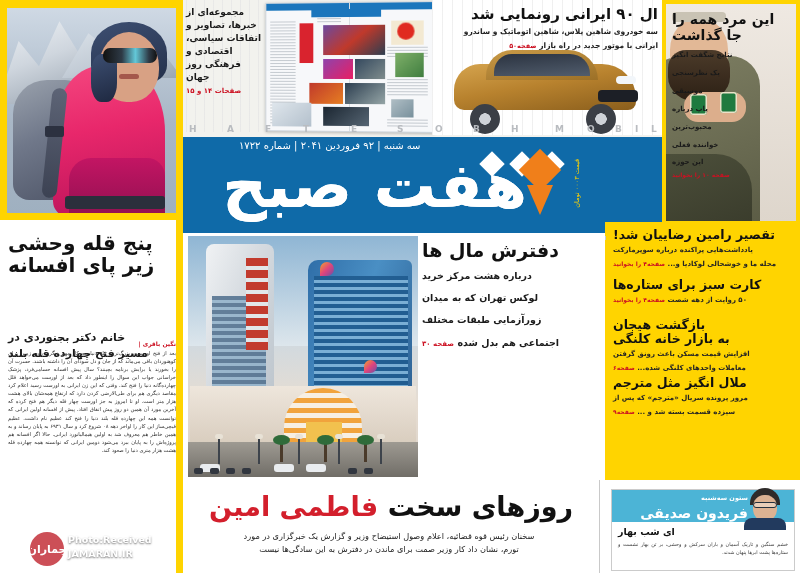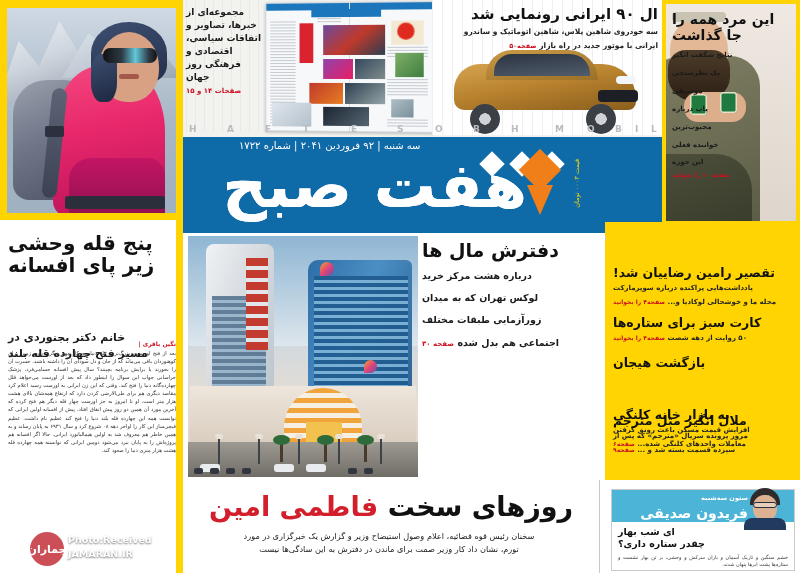--- a/index.html
+++ b/index.html
@@ -199,21 +199,21 @@
   #main-hl .h{font-size:27px;font-weight:bold;line-height:1.12;}
   #main-hl .h .blk{color:#111;}
   #main-hl .h .rd{color:#d31f2c;}
   #main-sub{left:184px;top:530px;width:410px;text-align:justify;text-align-last:center;
      font-size:8.2px;font-weight:normal;color:#1c1c1c;line-height:1.6;}
 
   
   #right-col{left:599px;top:233px;width:201px;height:340px;background:#ffffff;}
   #yellow-box{left:605px;top:222px;width:195px;height:258px;background:#ffd400;}
   .brief{position:absolute;left:8px;width:180px;text-align:left;}
-  .brief .h{font-size:12.5px;font-weight:bold;color:#111;line-height:1.12;margin-top:38px;}
+  .brief .h{font-size:12.5px;font-weight:bold;color:#111;line-height:1.12;}
   .brief .s{font-size:7px;font-weight:bold;color:#242424;line-height:1.5;margin-top:3px;}
   .brief .pg{font-size:6px;color:#cc1122;font-weight:bold;}
   #brief0{top:6px;} #brief1{top:56px;} #brief2{top:96px;} #brief3{top:154px;}
   #lastbrief{left:611px;top:444px;width:182px;height:30px;background:#ffffff;
      border:2px solid #111;box-sizing:border-box;}
   #lastbrief .h{font-size:13px;font-weight:bold;color:#111;line-height:1.1;
      text-align:left;padding:3px 5px 0 5px;}
   #lastbrief .pg{font-size:5.5px;color:#cc1122;font-weight:bold;text-align:center;}
 
   
@@ -491,21 +491,20 @@
       <div class="t2 rtl">فریدون صدیقی</div>
       <div id="col-avatar">
         <div id="av-hair"></div>
         <div id="av-face"></div>
         <div id="av-glass"></div>
         <div id="av-suit"></div>
       </div>
     </div>
     <div id="col-title" class="rtl">
       <div class="h">ای شب بهار</div>
-      <div class="h">چقدر ستاره داری؟</div>
       <div class="b">خشم سنگین و تاریک آسمان و باران سرکش و وحشی، بر تن بهار نشست و ستاره‌ها پشت ابرها پنهان شدند.</div>
     </div>
   </div>
 
   <div class="vline" style="left:599px;top:480px;height:93px;"></div>
   <div class="vline" style="left:605px;top:236px;height:4px;"></div>
 
   <div class="abs" id="wm">
     <div id="wm-logo" class="rtl">جماران</div>
     <div id="wm-t1">Photo:Received</div>

